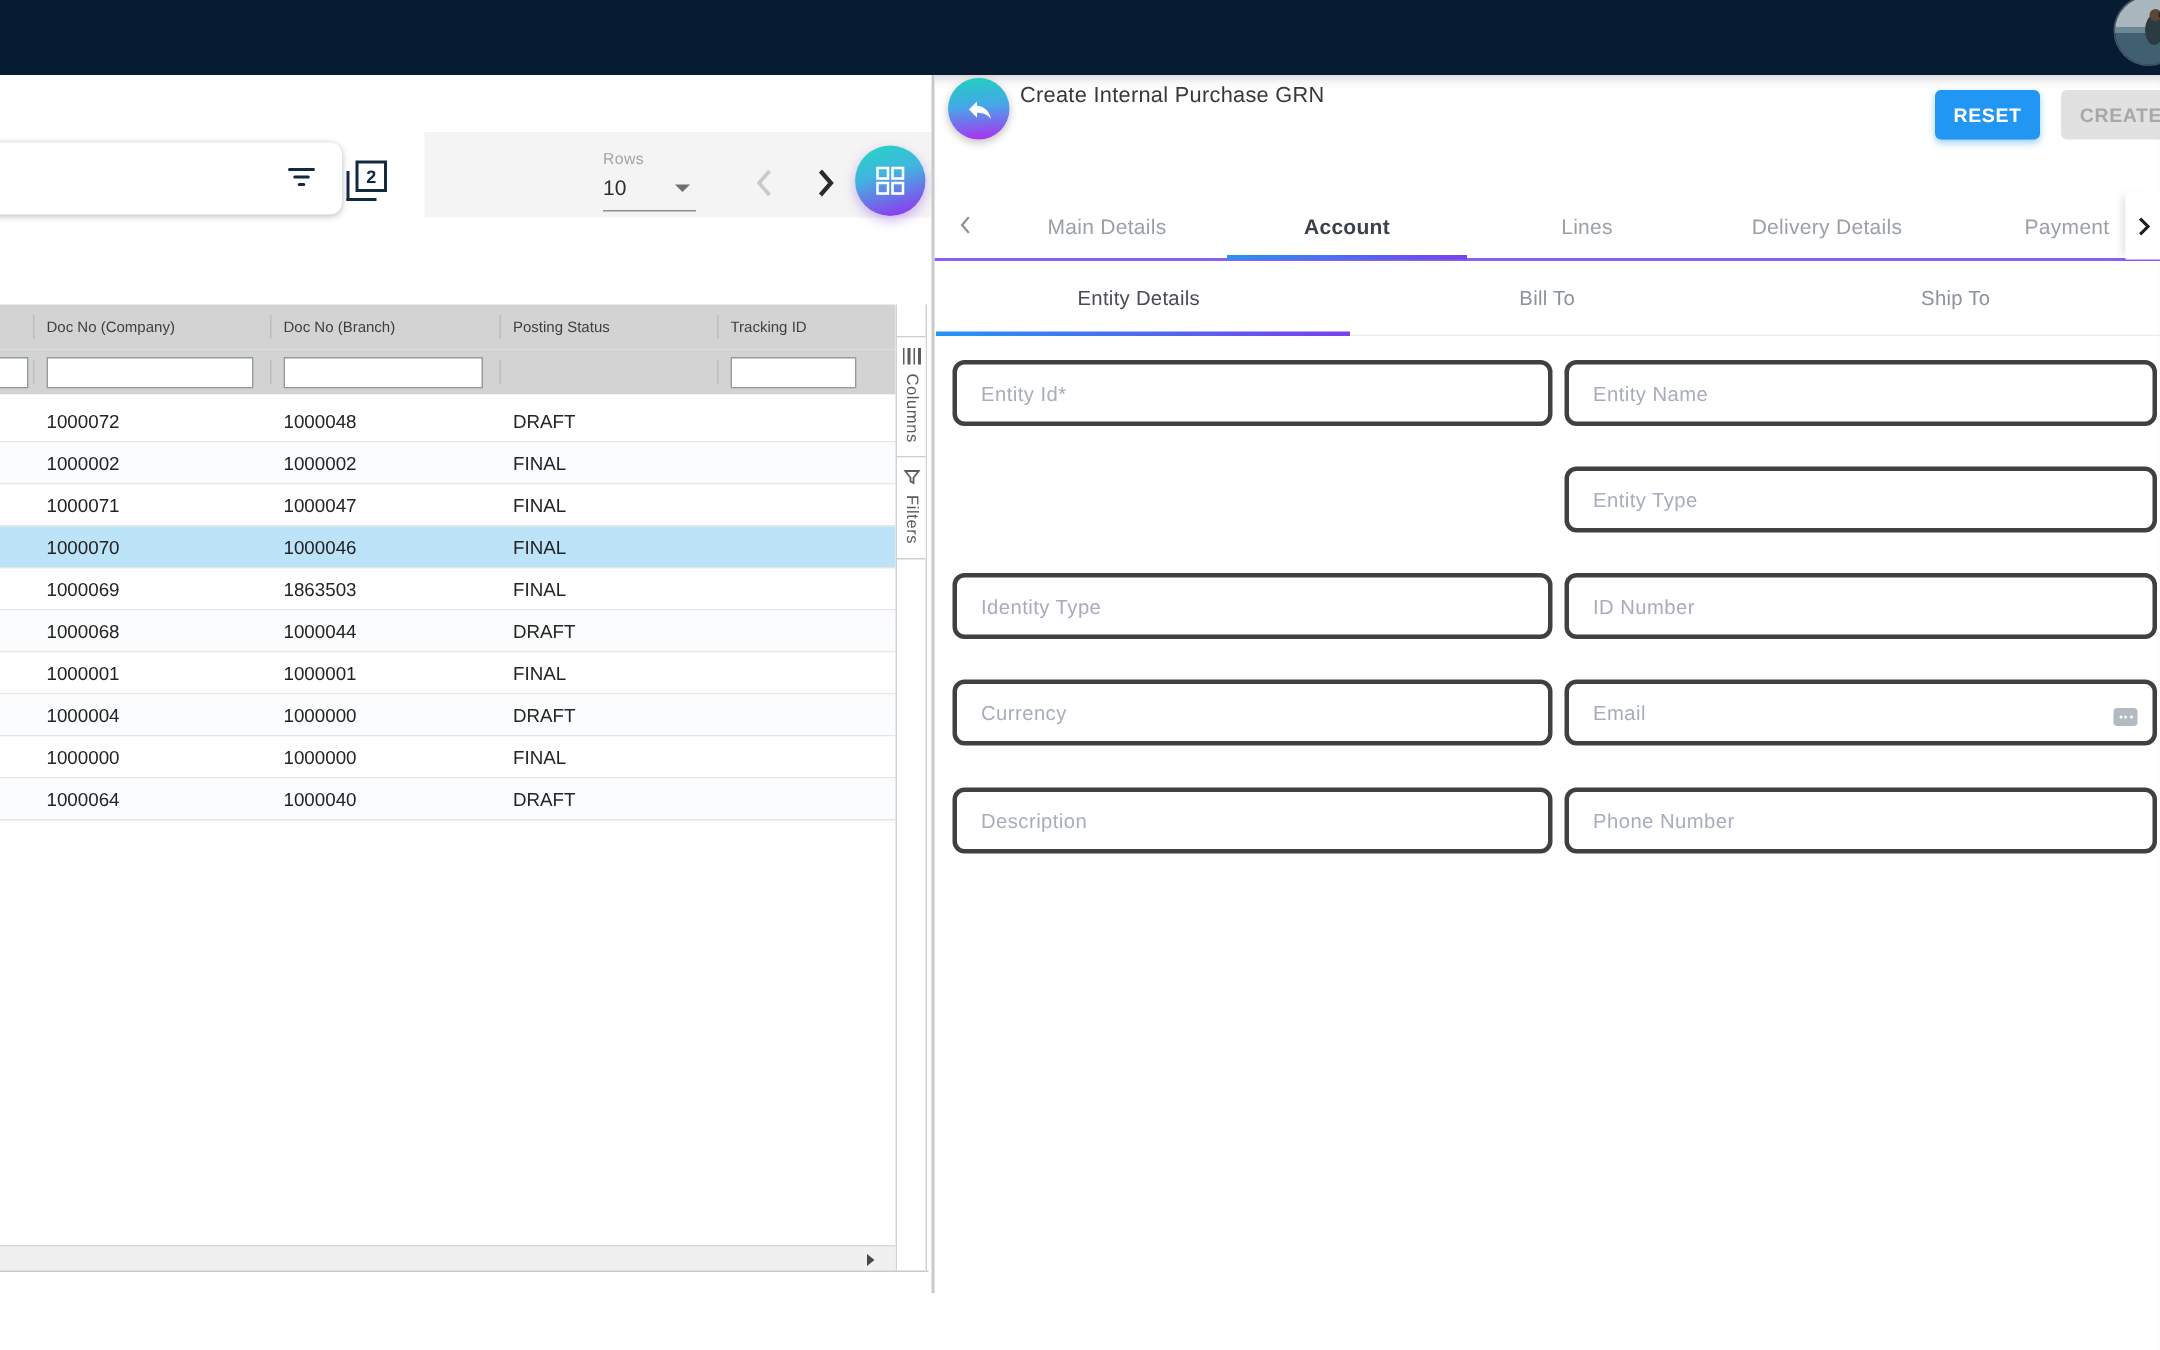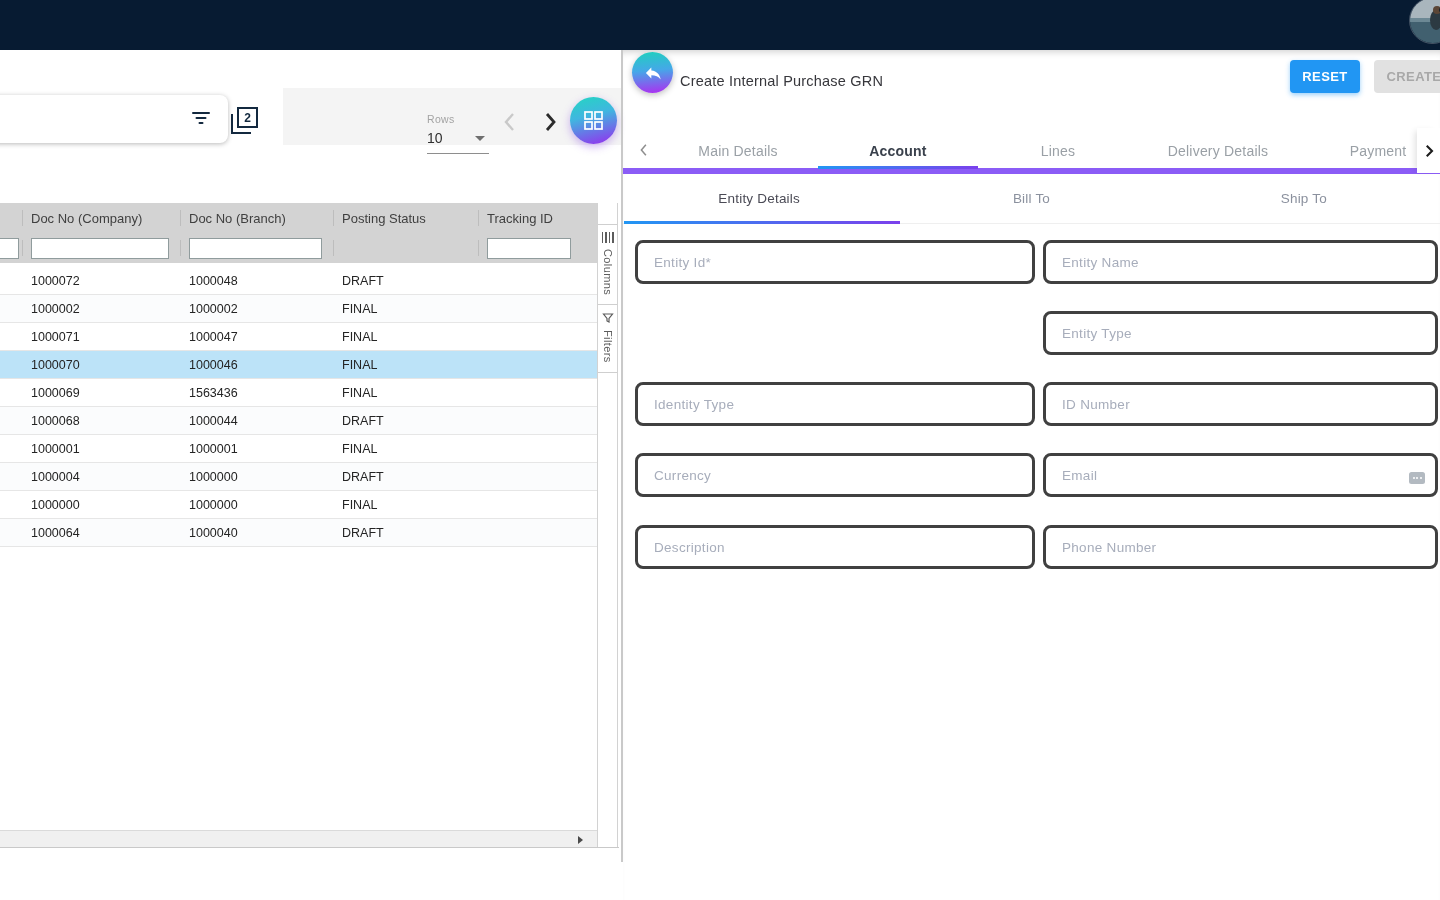--- a/index.html
+++ b/index.html
@@ -29,43 +29,43 @@
   .filter-list-icon span:nth-child(3){ top:10px; width:5px; }
 
   .filter2-icon { position:absolute; left:231px; top:57px; width:27px; height:27px; z-index:6; cursor:pointer; }
   .filter2-back { position:absolute; left:0; bottom:0; width:20px; height:20px;
                   border-left:2px solid #13293f; border-bottom:2px solid #13293f; }
   .filter2-front { position:absolute; right:0; top:0; width:21px; height:21px;
                    border:2px solid #13293f; background:#fff; display:flex;
                    align-items:center; justify-content:center;
                    font-size:12px; font-weight:bold; color:#13293f; }
 
-  .rows-widget { position:absolute; left:427px; top:50px; width:62px; height:41px;
-                 border-bottom:1px solid #8e8e8e; z-index:6; cursor:pointer;margin-top:13px; }
+  .rows-widget { position:absolute; left:402px; top:50px; width:62px; height:41px;
+                 border-bottom:1px solid #8e8e8e; z-index:6; cursor:pointer; }
   .rows-label { font-size:10.5px; color:#a3a3a3; letter-spacing:.3px; }
   .rows-value-line { display:flex; align-items:center; justify-content:space-between; margin-top:5px; }
   .rows-value { font-size:14px; color:#2f2f2f;text-align:center; }
   .rows-caret { width:0; height:0; border-left:5px solid transparent; border-right:5px solid transparent;
                 border-top:5px solid #6f6f6f; margin-right:4px; }
 
   .page-chevron { position:absolute; top:60px; width:22px; height:24px; z-index:6; cursor:pointer; }
   .chev-prev { left:499px; }
   .chev-next { left:539px; }
 
   .grid-fab { position:absolute; left:570px; top:47px; width:47px; height:47px; border-radius:50%;
               background:linear-gradient(165deg,#27d2c5 5%,#40b6e0 40%,#9135ee 95%);
               box-shadow:0 3px 8px rgba(120,50,220,.35);
               display:flex; align-items:center; justify-content:center; z-index:7; cursor:pointer; }
 
   
   .table-area { position:absolute; left:0; top:153px; width:597px; }
   .t-grid { display:grid; grid-template-columns:22px 158px 153px 145px 119px; }
   .t-header { background:#d3d3d3; height:30px; }
   .t-header .hcell { display:flex; align-items:center; padding-left:9px;
-                     font-size:13px; color:#3f3f3f; position:relative; }
+                     font-size:10px; color:#3f3f3f; position:relative; }
   .t-header .hcell:not(:first-child)::before { content:""; position:absolute; left:0; top:7px;
                      bottom:7px; width:1px; background:#bdbdbd; }
   .t-filter { background:#d3d3d3; height:30px; }
   .t-filter .fcell { display:flex; align-items:center; position:relative; }
   .t-filter .fcell:not(:first-child)::before { content:""; position:absolute; left:0; top:7px;
                      bottom:7px; width:1px; background:#bdbdbd; }
   .t-filter input { height:21px; border:1px solid #909c9d; background:#fff; margin-left:9px;
                     width:calc(100% - 20px); font-size:12px; padding:0 4px; outline:none; }
   .t-filter .fcell.cut input { width:24px; margin-left:-5px; }
   .t-filter .fcell.track input { width:84px; }
@@ -96,28 +96,28 @@
 
   .divider { position:absolute; left:621px; top:50px; width:2px; height:812px; background:#c9c9c9; z-index:8; }
 
   
   .right-panel { position:absolute; left:623px; top:50px; width:817px; height:850px; background:#fff;
                  box-shadow:inset 0 7px 7px -5px rgba(0,0,0,.18); }
   .back-fab { position:absolute; left:9px; top:2px; width:41px; height:41px; border-radius:50%;
               background:linear-gradient(175deg,#23ccc2 5%,#45a8e8 45%,#a636f0 95%);
               box-shadow:0 2px 6px rgba(0,0,0,.25); display:flex; align-items:center;
               justify-content:center; cursor:pointer; }
-  .panel-title { position:absolute; left:57px; top:23px; font-size:14.5px; color:#37373c; letter-spacing:.2px; }
+  .panel-title { position:absolute; left:57px; top:6px; font-size:14.5px; color:#37373c; letter-spacing:.2px; }
   .btn { position:absolute; top:10px; height:33px; border:none; border-radius:4px;
          font-size:13px; font-weight:bold; letter-spacing:.4px; font-family:inherit; }
   .btn-reset { left:667px; width:70px; background:#2196f3; color:#fff;
                box-shadow:0 2px 5px rgba(33,150,243,.45); cursor:pointer; }
   .btn-create { left:751px; width:80px; background:#e1e1e1; color:#a8a8a8; cursor:default; }
 
-  .tab-bar { position:absolute; left:0; top:78px; width:817px; height:46px; border-bottom:6px solid #8b5cf6; }
+  .tab-bar { position:absolute; left:0; top:78px; width:817px; height:46px; border-bottom:2px solid #8b5cf6; }
   .tab-chev-left { position:absolute; left:12px; top:13px; width:20px; height:20px; cursor:pointer; }
   .tabs { position:absolute; left:35px; top:0; height:46px; display:flex; }
   .tab { width:160px; display:flex; align-items:center; justify-content:center;
          font-size:14px; color:#9aa0a6; letter-spacing:.2px; cursor:pointer; }
   .tab.active { color:#3a414c; font-weight:bold; }
   .tab-underline { position:absolute; left:195px; bottom:-1px; width:160px; height:3px;
                    background:linear-gradient(90deg,#2196f3,#7b40ec); }
   .tab-chev-strip { position:absolute; right:0; top:0; width:23px; height:45px; background:#fff;
                     display:flex; align-items:center; justify-content:center;
                     box-shadow:-5px 0 6px -3px rgba(0,0,0,.12); cursor:pointer; }
@@ -256,21 +256,21 @@
       <div class="t-grid t-row selected">
         <div class="cell"></div>
         <div class="cell">1000070</div>
         <div class="cell">1000046</div>
         <div class="cell">FINAL</div>
         <div class="cell"></div>
       </div>
       <div class="t-grid t-row">
         <div class="cell"></div>
         <div class="cell">1000069</div>
-        <div class="cell">1563436</div>
+        <div class="cell">1863503</div>
         <div class="cell">FINAL</div>
         <div class="cell"></div>
       </div>
       <div class="t-grid t-row">
         <div class="cell"></div>
         <div class="cell">1000068</div>
         <div class="cell">1000044</div>
         <div class="cell">DRAFT</div>
         <div class="cell"></div>
       </div>

